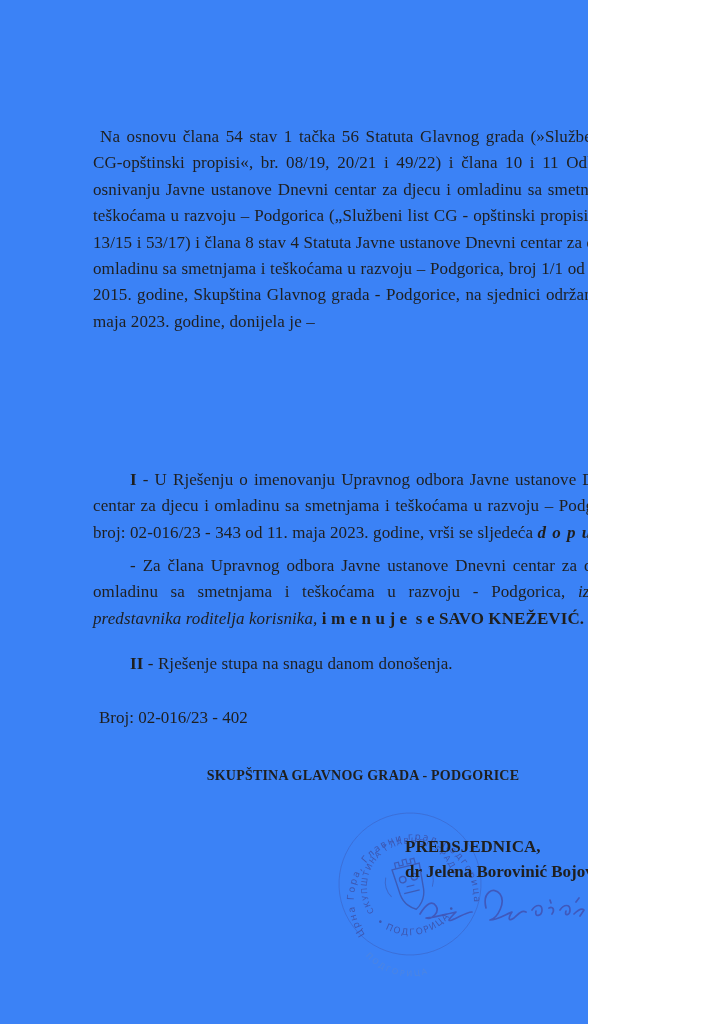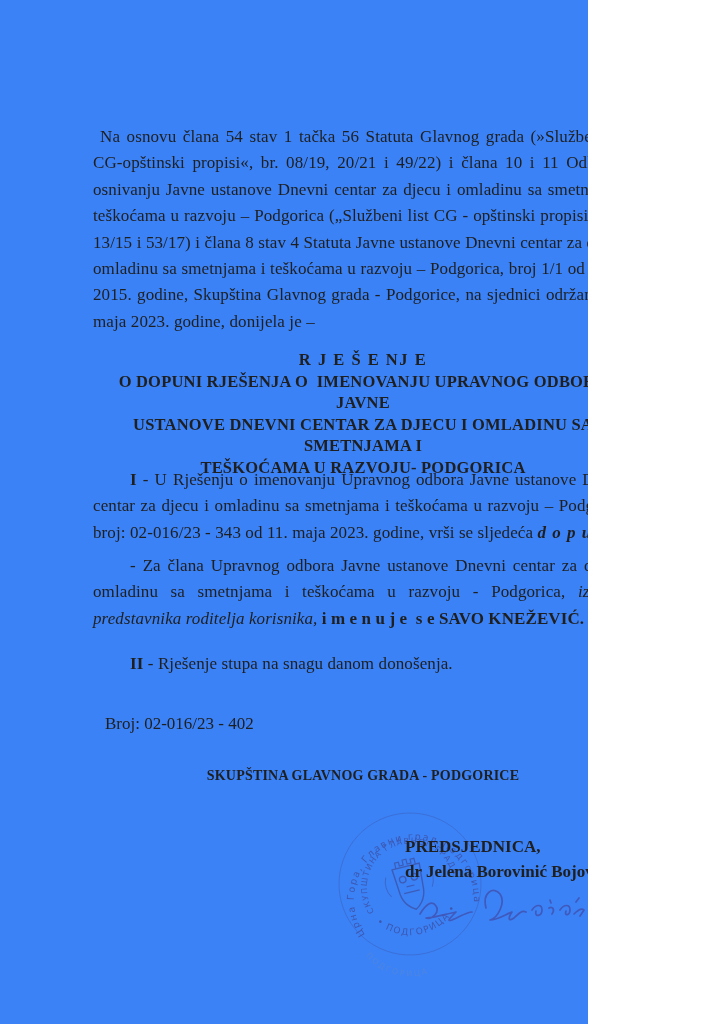--- a/index.html
+++ b/index.html
@@ -27,21 +27,21 @@
   .i  { font-style: italic; }
   .prewrap { white-space: pre-wrap; }
   .title-block { top: 349px; text-align: center; font-weight: bold; }
   .title-line {
     font-size: 16.5px;
     line-height: 21.5px;
     white-space: pre-wrap;
     letter-spacing: 0.2px;
   }
   .title-main { letter-spacing: 1.5px; }
-  .num-line { font-size: 17px; line-height: 27px; margin: 12px; }
+  .num-line { font-size: 17px; line-height: 27px; margin: 6px; }
   .org-line {
     top: 768px;
     text-align: center;
     font-weight: bold;
     font-size: 14px;
     letter-spacing: 0.2px;
   }
   .sig-text {
     position: absolute;
     top: 834px; left: 405px; width: 262px;
@@ -74,26 +74,20 @@
 <body>
 
 <div class="page">
 
   <div class="block" style="top:124px;">
     <p class="body-par indent-sm">
       <span>Na osnovu člana 54 stav 1 tačka 56 Statuta Glavnog grada (»Službeni list CG-opštinski propisi«, br. 08/19, 20/21 i 49/22) i člana 10 i 11 Odluke o osnivanju Javne ustanove Dnevni centar za djecu i omladinu sa smetnjama i teškoćama u razvoju – Podgorica („Službeni list CG - opštinski propisi“, broj 13/15 i 53/17) i člana 8 stav  4 Statuta Javne ustanove Dnevni centar za djecu i omladinu sa smetnjama i teškoćama u razvoju – Podgorica, broj 1/1 od 6. jula 2015. godine, Skupština Glavnog grada - Podgorice, na sjednici održanoj 24. maja 2023. godine, donijela je –</span>
     </p>
   </div>
 
-  <div class="block title-block">
-    <div class="title-line title-main">R J E Š E NJ E</div>
-    <div class="title-line">O DOPUNI RJEŠENJA O  IMENOVANJU UPRAVNOG ODBORA JAVNE</div>
-    <div class="title-line">USTANOVE DNEVNI CENTAR ZA DJECU I OMLADINU SA SMETNJAMA I</div>
-    <div class="title-line">TEŠKOĆAMA U RAZVOJU- PODGORICA</div>
-  </div>
 
   <div class="block" style="top:457px;margin-top:10px;">
     <p class="body-par indent-lg">
       <span class="b">I</span><span> - U Rješenju o imenovanju Upravnog odbora Javne ustanove Dnevni centar za djecu i omladinu sa smetnjama i teškoćama u razvoju – Podgorica, broj: 02-016/23 - 343 od 11. maja 2023. godine, vrši se sljedeća </span><span class="bi">d o p u n a:</span>
     </p>
   </div>
 
   <div class="block" style="top:553px;">
     <p class="body-par indent-lg">
       <span>- Za člana Upravnog odbora Javne ustanove Dnevni centar za djecu i omladinu sa smetnjama i teškoćama u razvoju - Podgorica, </span><span class="i">iz reda predstavnika roditelja korisnika,</span><span class="b prewrap"> i m e n u j e  s e SAVO KNEŽEVIĆ.</span>

